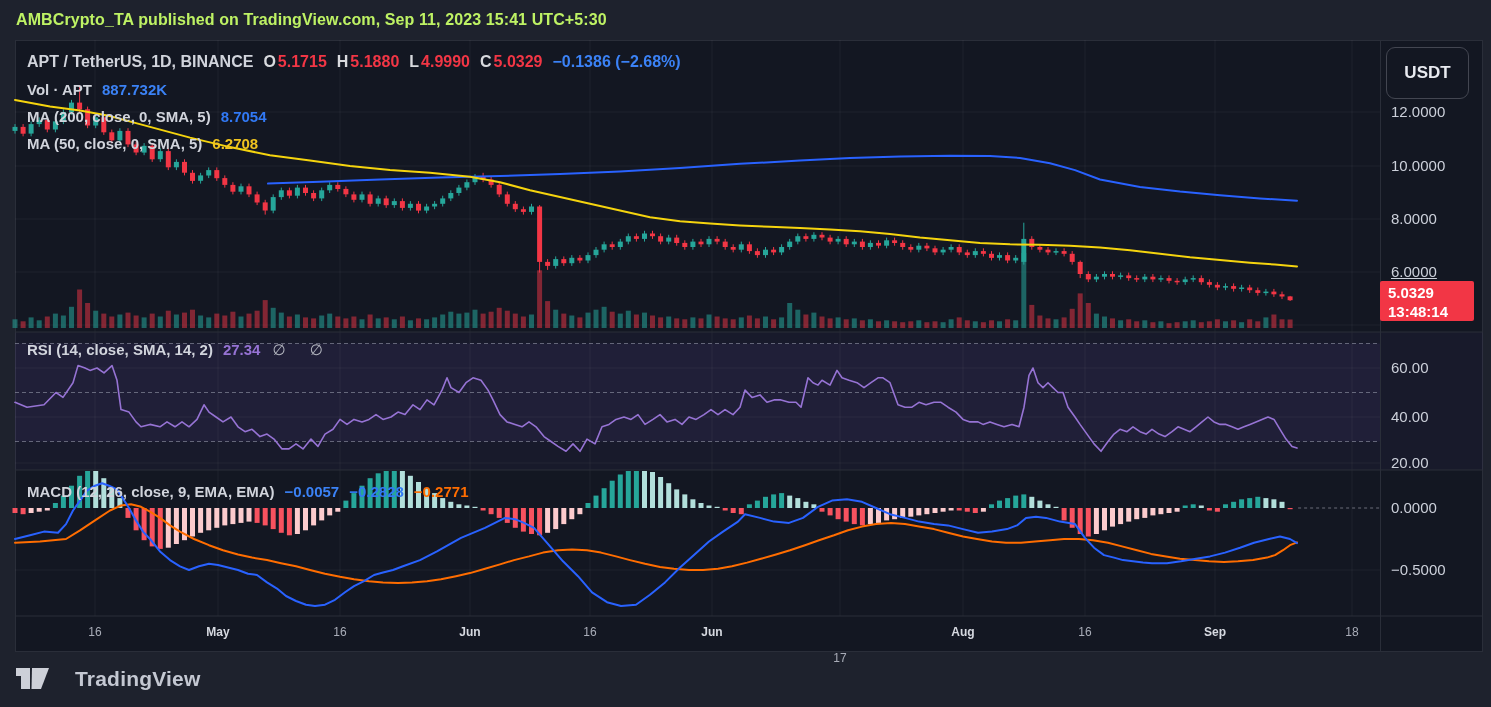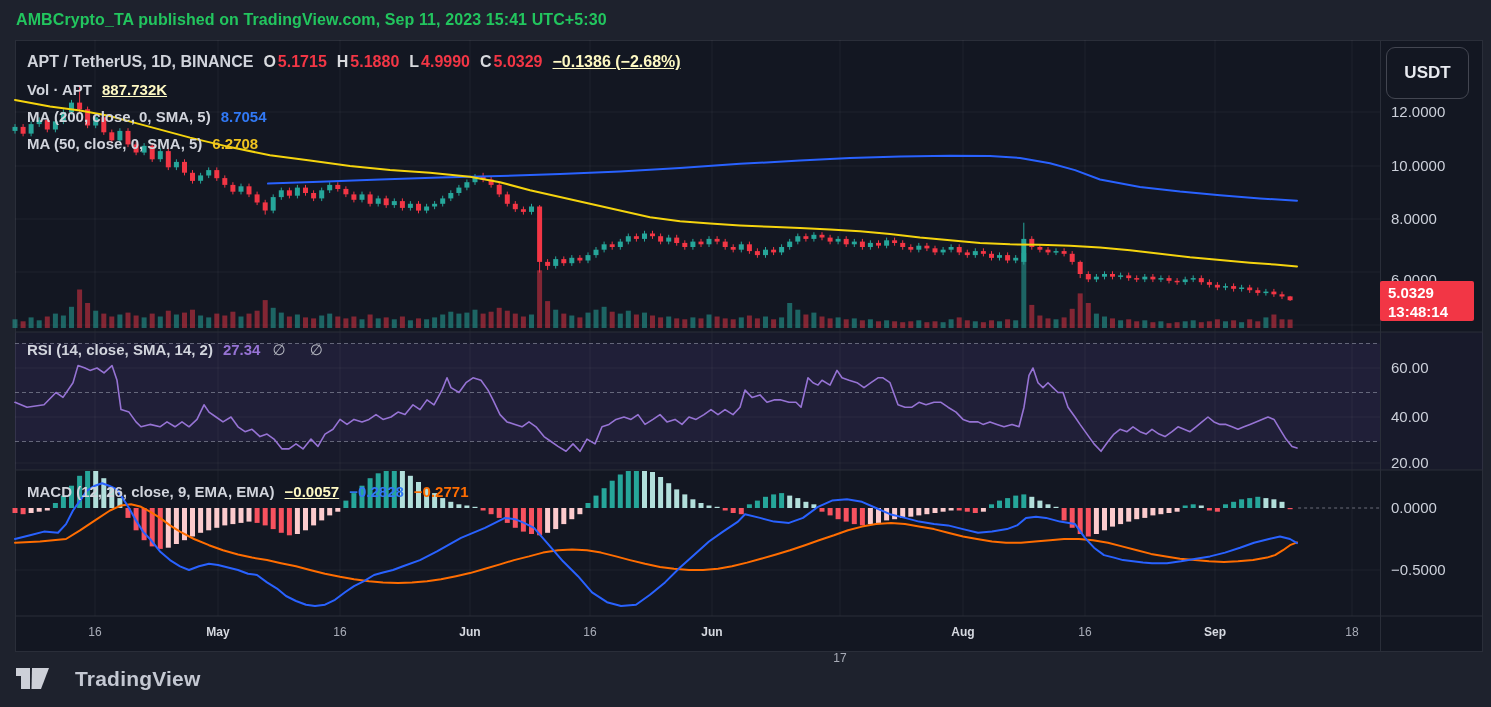--- a/index.html
+++ b/index.html
@@ -2,34 +2,34 @@
 <html><head>
 <meta charset="utf-8">
 <style>
   html,body{margin:0;padding:0;}
   body{
     width:1491px;height:707px;position:relative;overflow:hidden;
     background:#1e222d;
     font-family:"Liberation Sans","DejaVu Sans",sans-serif;
     -webkit-font-smoothing:antialiased;
   }
-  #attribution{position:absolute;left:16px;top:11px;font-size:16px;font-weight:700;color:#22c55e;letter-spacing:.1px;z-index:4;}
+  #attribution{position:absolute;left:16px;top:11px;font-size:16px;font-weight:700;color:#bef264;letter-spacing:.1px;z-index:4;}
   #chart-frame{position:absolute;left:15px;top:40px;width:1468px;height:612px;background:#131722;border:1px solid #2a2e39;box-sizing:border-box;z-index:1;}
   #chart-svg{position:absolute;left:0;top:0;z-index:2;}
   #axis-sep{position:absolute;left:1380px;top:40px;width:1px;height:612px;background:#2a2e39;z-index:3;}
   .legend-row{position:absolute;left:27px;font-size:15px;font-weight:600;color:#d1d4dc;white-space:nowrap;z-index:4;}
   #legend-symbol{top:53px;font-size:16px;}
   #legend-volume{top:81px;}
   #legend-ma200{top:108px;}
   #legend-ma50{top:135px;}
   #legend-rsi{top:341px;}
   #legend-macd{top:483px;}
   .ok{color:#d8dade;margin-left:10px;}
   .ov{color:#f23645;margin-left:2px;}
-  .val-red{color:#fef9c3;margin-left:10px;text-decoration:underline;}
+  .val-red{color:#3b82f6;margin-left:10px;}
   .val-blue{color:#3179f5;margin-left:10px;}
   .val-yellow{color:#f0c420;margin-left:10px;}
   .val-purple{color:#9673d4;margin-left:10px;}
   .val-orange{color:#ff6d00;margin-left:10px;}
   .suffix{color:#b2b5be;margin-left:12px;letter-spacing:10px;font-weight:400;}
   #usdt-button{position:absolute;left:1386px;top:47px;width:83px;height:52px;border:1px solid #434651;border-radius:9px;
     color:#e8eaf0;font-size:17px;font-weight:600;display:flex;align-items:center;justify-content:center;z-index:4;cursor:pointer;background:transparent;}
   #price-axis{position:absolute;left:1380px;top:40px;width:103px;height:612px;z-index:3;}
   .ptick{position:absolute;left:11px;height:16px;line-height:16px;font-size:15px;color:#ccd0da;}
   #price-tag{position:absolute;left:1380px;top:281px;width:94px;height:40px;background:#f23645;color:#ffffff;
@@ -762,21 +762,21 @@
 <div id="legend-macd" class="legend-row">
   <span>MACD (12, 26, close, 9, EMA, EMA)</span><span class="val-red">−0.0057</span><span class="val-blue">−0.2828</span><span class="val-orange">−0.2771</span>
 </div>
 
 <button id="usdt-button">USDT</button>
 
 <div id="price-axis">
     <div class="ptick" style="top: 64px;">12.0000</div>
     <div class="ptick" style="top: 118px;">10.0000</div>
     <div class="ptick" style="top: 171px;">8.0000</div>
-    <div class="ptick" style="top: 232px; text-decoration: underline;">6.0000</div>
+    <div class="ptick" style="top: 224px; text-decoration: underline;">6.0000</div>
     <div class="ptick" style="top: 320px;">60.00</div>
     <div class="ptick" style="top: 369px;">40.00</div>
     <div class="ptick" style="top: 415px;">20.00</div>
     <div class="ptick" style="top: 460px;">0.0000</div>
     <div class="ptick" style="top: 522px;">−0.5000</div>
   </div>
 
 <div id="price-tag">
   <div>5.0329</div>
   <div>13:48:14</div>

